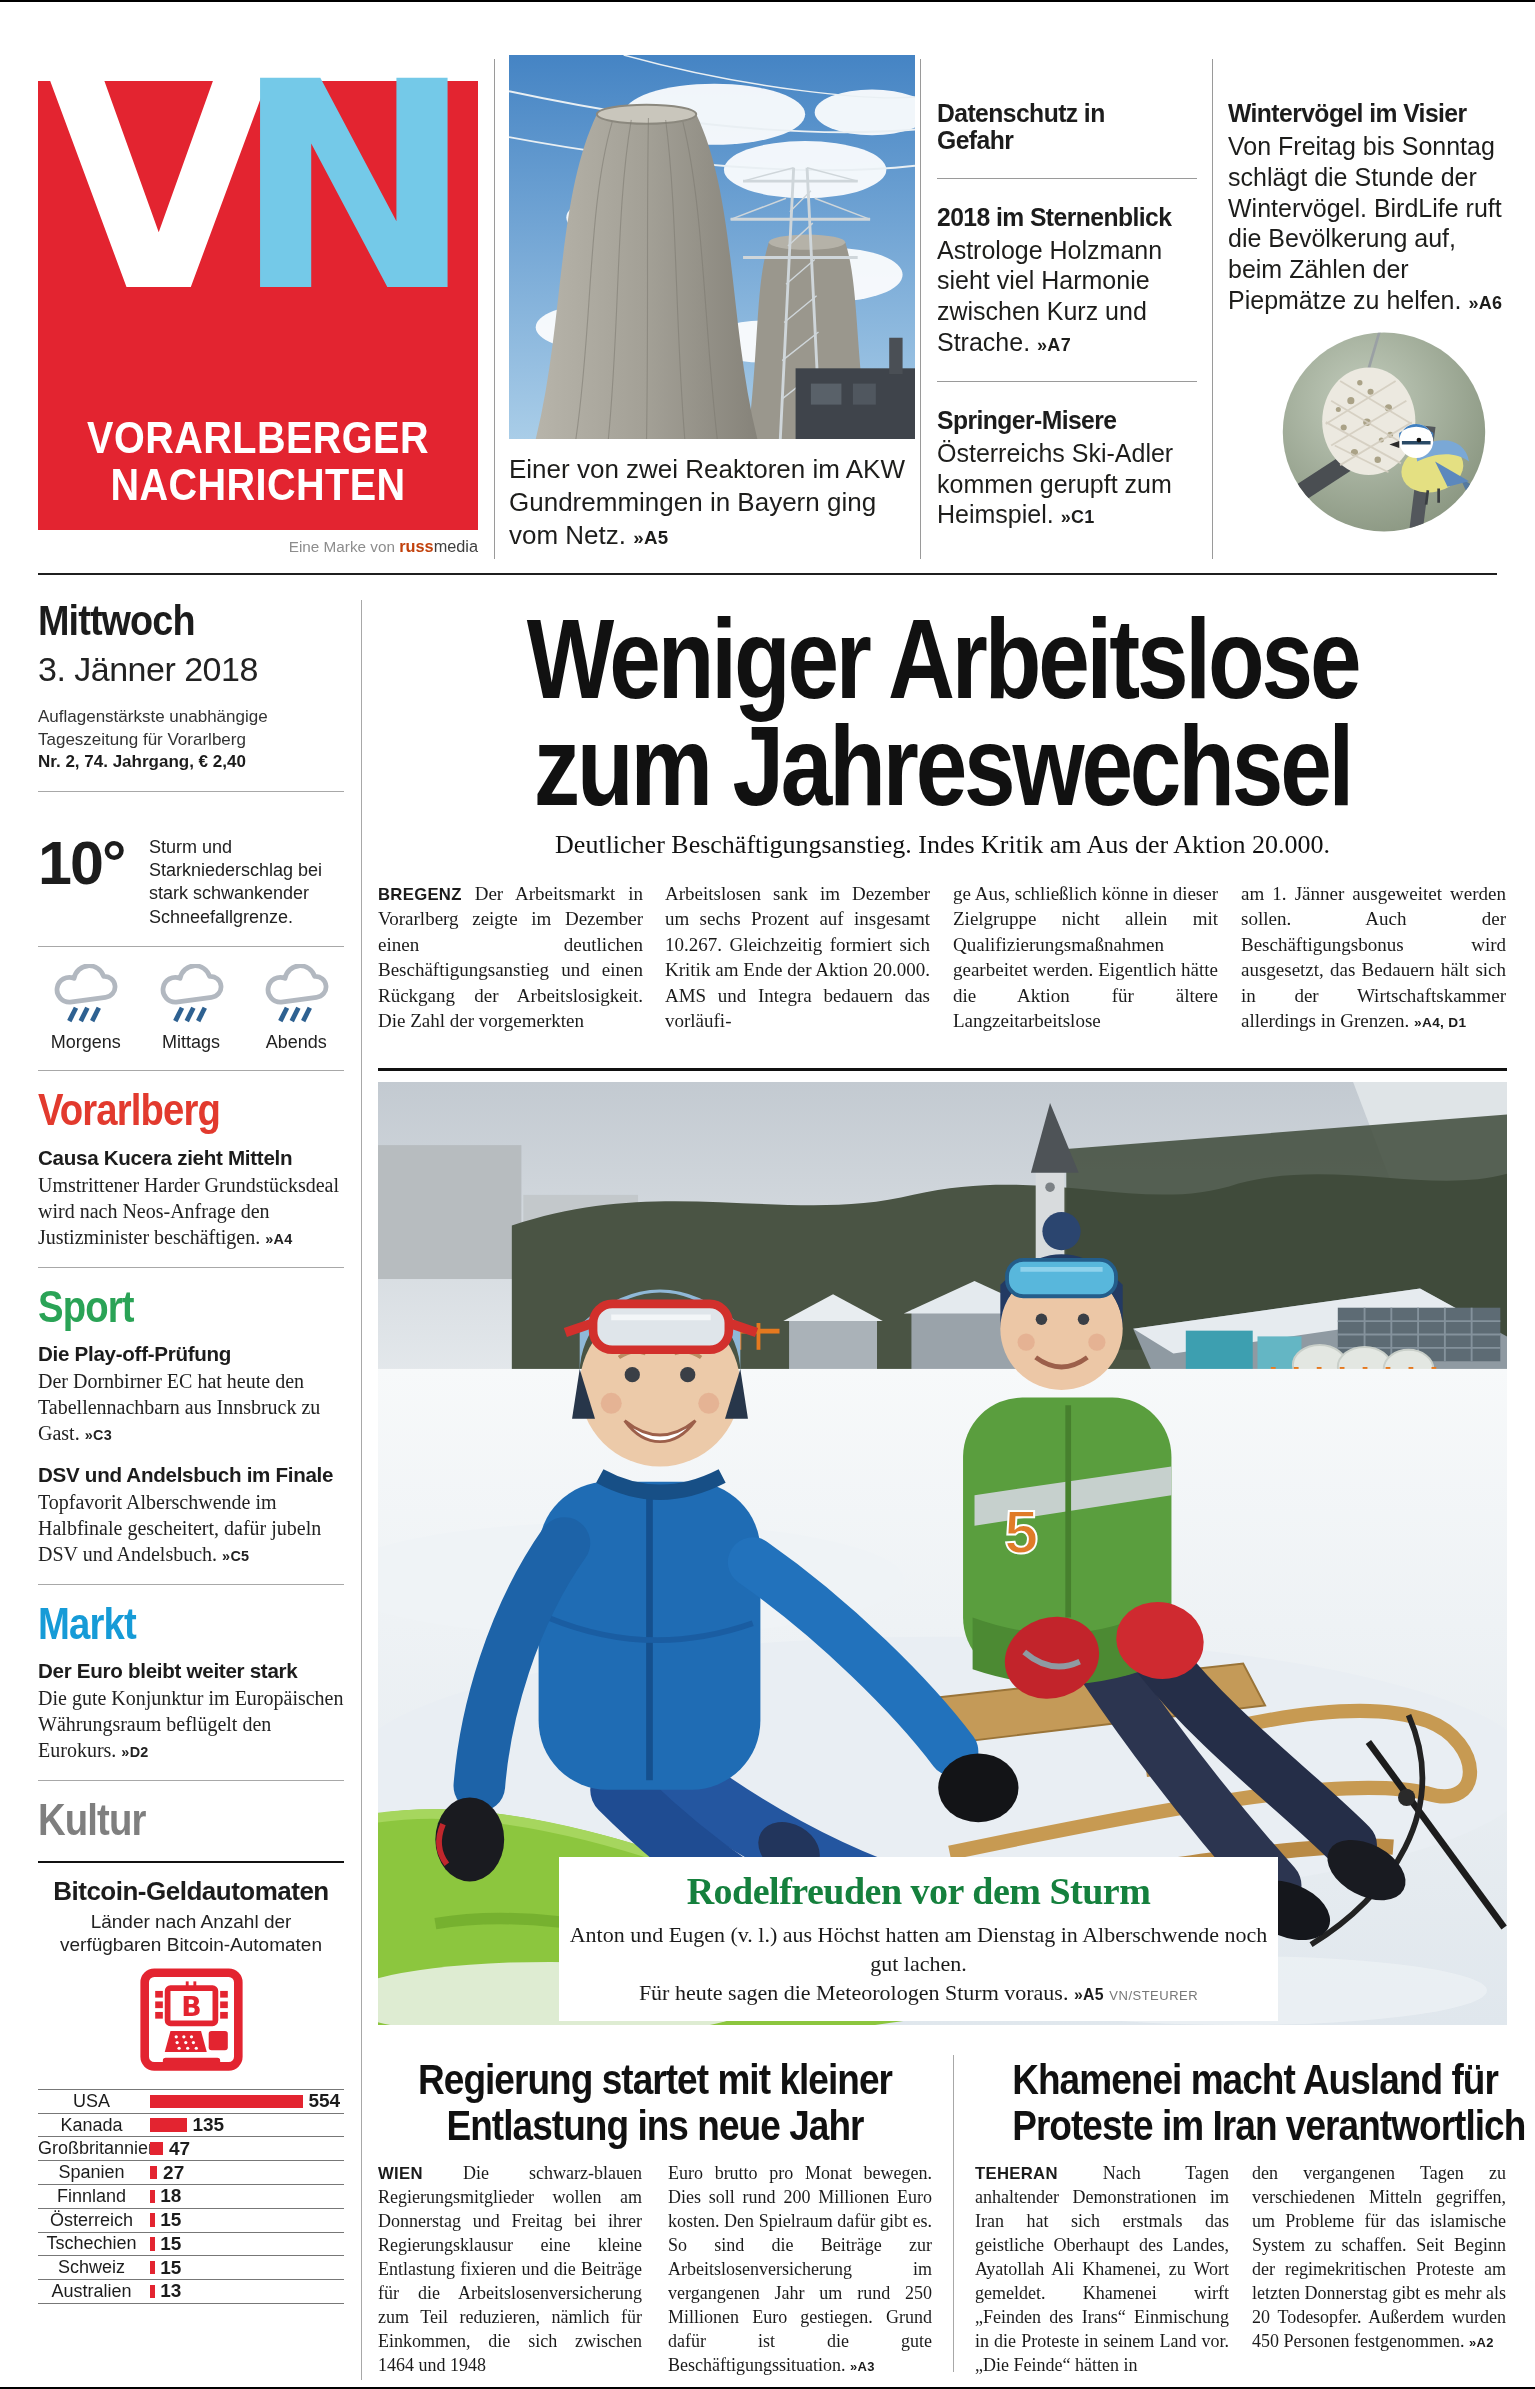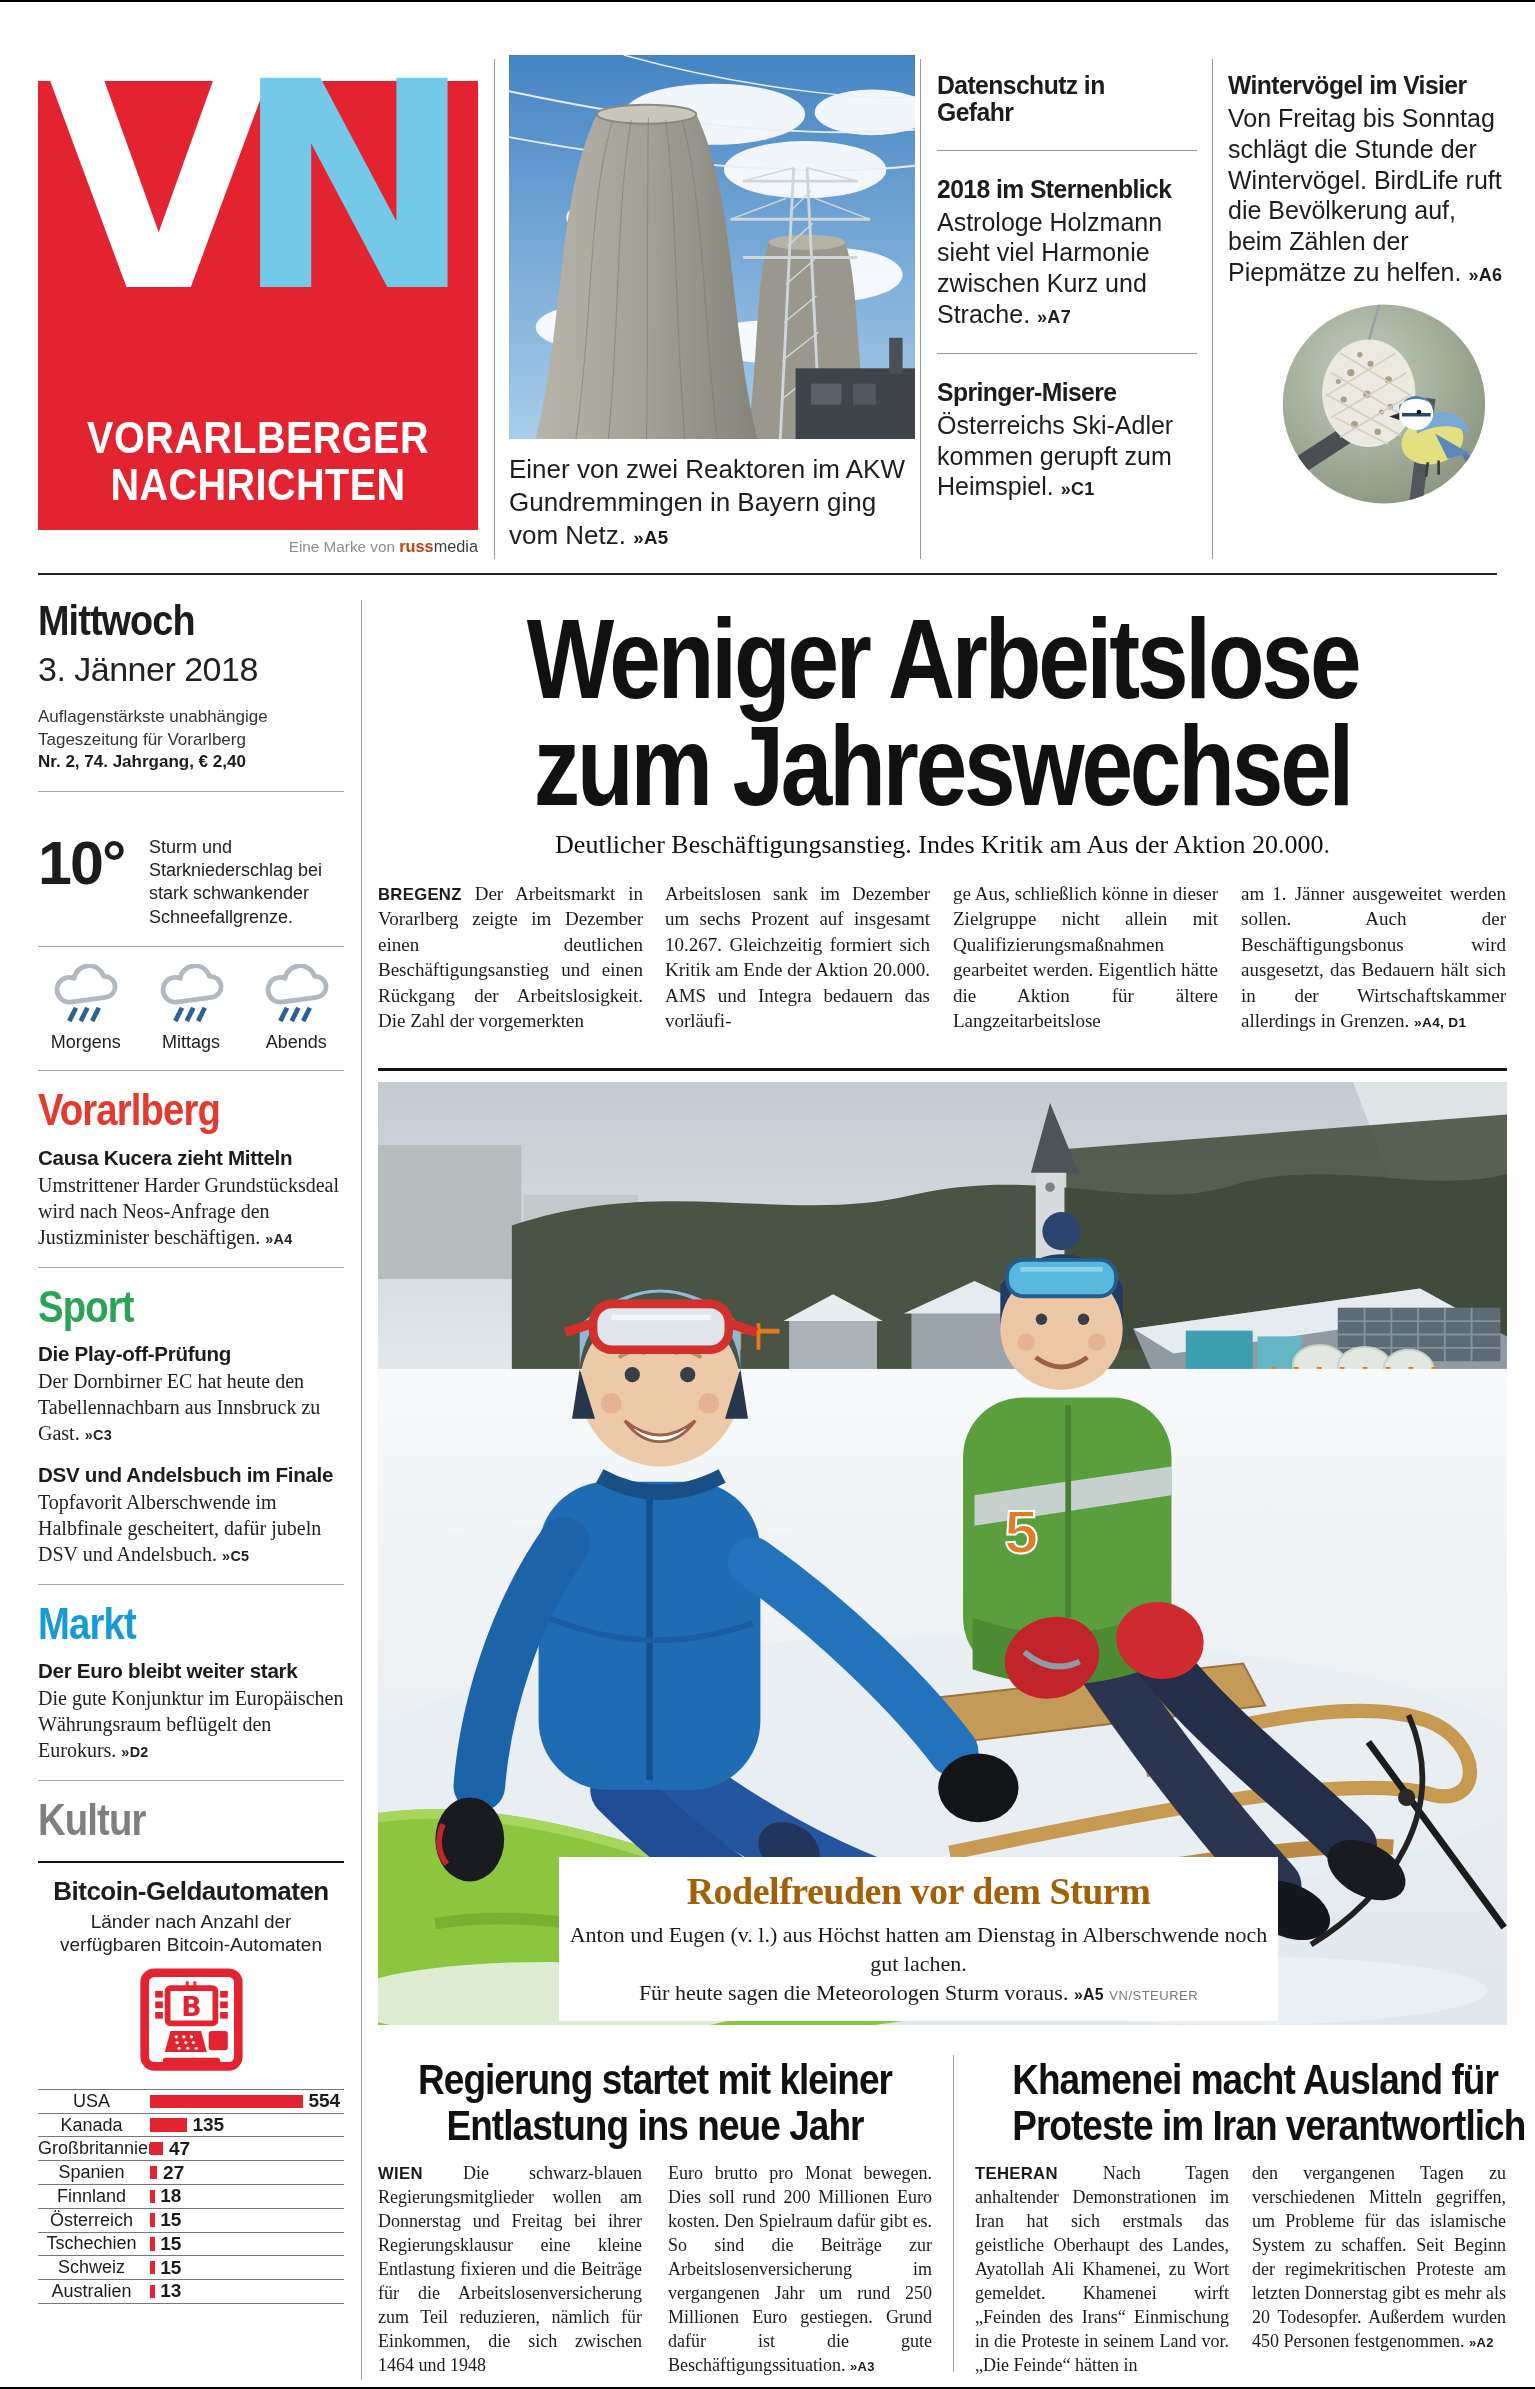--- a/index.html
+++ b/index.html
@@ -20,21 +20,21 @@
              transform:scaleX(.88);transform-origin:center;}
   .brand-line{left:38px;top:537px;width:440px;text-align:right;font-size:15.3px;color:#8d8d8d;}
   .brand-line b{color:#c2410c;font-size:16.3px;}
   .brand-rest{color:#3d3d3d;font-size:16.3px;font-weight:500;}
 
   
   .vrule{width:1px;background:#9a9a9a;}
   .top-photo{left:509px;top:55px;width:406px;height:384px;}
   .top-caption{left:509px;top:453px;width:413px;font-size:26px;line-height:1.27;color:#1d1d1b;}
   .pref{font-weight:700;font-size:.72em;letter-spacing:0.3px;}
-  .teaser-col{top:72px;}
+  .teaser-col{top:100px;}
   .tz-title{font-weight:700;font-size:26px;letter-spacing:-0.6px;line-height:1.05;margin:0 0 3.8px 0;
             transform:scaleX(.95);transform-origin:left;}
   .tz-body{font-size:25px;line-height:1.23;color:#1d1d1b;margin:0;}
   .tz-sep{border:none;border-top:1px solid #9a9a9a;margin:23px 0 25px 0;}
   .bird-wrap{margin:13.4px 0 0 50px;width:212px;height:206px;}
 
   
   .band-rule{left:38px;top:573px;width:1459px;height:1.9px;background:#1f1f1f;}
   .side-main-rule{left:361px;top:600px;width:1px;height:1780px;background:#a8a8a8;}
 
@@ -77,21 +77,21 @@
            font-family:"Liberation Serif",serif;font-size:26px;color:#111;}
   .intro-col{top:881px;width:265px;height:184px;font-family:"Liberation Serif",serif;
              font-size:19px;line-height:1.34;text-align:justify;color:#1b1b1b;overflow:hidden;}
   .dateline{font-family:"Liberation Sans",sans-serif;font-weight:700;font-size:16.7px;letter-spacing:0.3px;}
   .black-rule{left:378px;top:1068px;width:1129px;height:2.9px;background:#111;}
 
   
   .big-photo{left:378px;top:1082px;width:1129px;height:943px;}
   .photo-cap-box{left:559px;top:1857px;width:719px;height:164px;background:#fff;text-align:center;
                  padding-top:11.5px;box-sizing:border-box;}
-  .cap-title{font-family:"Liberation Serif",serif;font-weight:700;font-size:38px;letter-spacing:-0.5px;color:#a16207;}
+  .cap-title{font-family:"Liberation Serif",serif;font-weight:700;font-size:38px;letter-spacing:-0.5px;color:#15803d;}
   .cap-text{font-family:"Liberation Serif",serif;font-size:22px;line-height:1.32;color:#1b1b1b;margin-top:7.6px;}
   .credit{font-size:13px;color:#777;letter-spacing:0.5px;}
 
   
   .art-headline{top:2057px;text-align:center;font-weight:700;font-size:43px;line-height:1.06;
                 letter-spacing:-1.1px;color:#111;transform:scaleX(.86);transform-origin:center top;
                 white-space:nowrap;}
   .art-col{top:2162px;height:214px;font-family:"Liberation Serif",serif;font-size:18px;
            line-height:1.33;text-align:justify;color:#1b1b1b;overflow:hidden;}
   .bottom-div{left:953px;top:2055px;width:1px;height:317px;background:#a8a8a8;}

